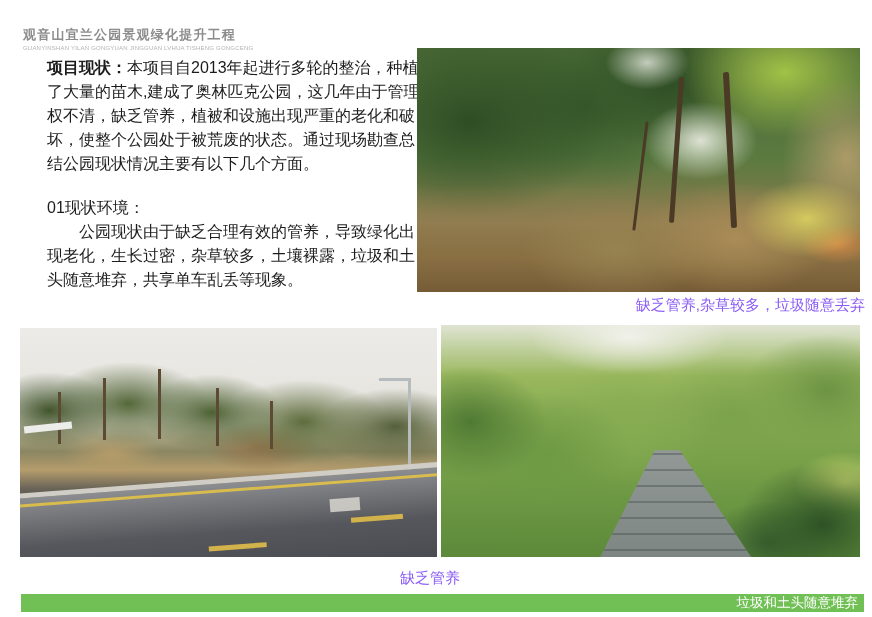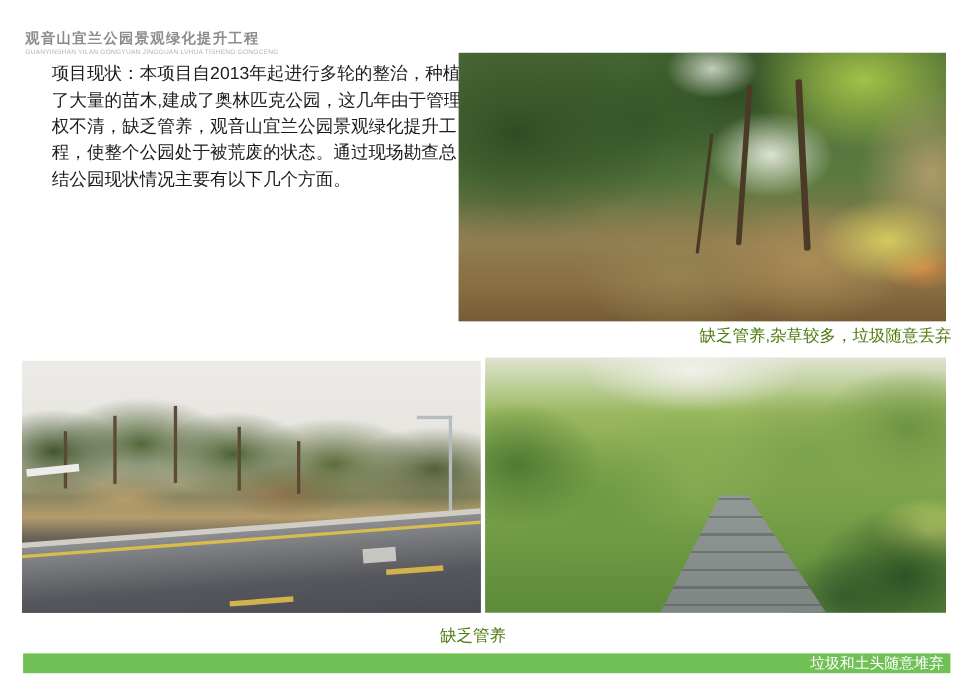--- a/index.html
+++ b/index.html
@@ -6,26 +6,26 @@
   .page{
     position:relative;width:872px;height:617px;background:#ffffff;overflow:hidden;
     font-family:"Liberation Sans","DejaVu Sans",sans-serif;color:#1f1f1f;
   }
   
   .hdr{position:absolute;left:23px;top:6px;margin-top:20px;}
   .hdr-title{font-size:13px;font-weight:700;color:#8c8c8c;letter-spacing:1.2px;}
   .hdr-sub{font-size:6px;color:#b4b4b4;letter-spacing:.2px;margin-top:1px;}
   
   .intro{position:absolute;left:47px;top:56px;width:373px;font-size:16px;line-height:24px;color:#1c1c1c;}
-  .intro .lead{font-weight:400;}
+  .intro .lead{font-weight:700;}
   .sec{position:absolute;left:47px;top:196px;width:373px;font-size:16px;line-height:24px;color:#1c1c1c;}
   .sec-b{text-indent:2em;}
   
   .photo{position:absolute;overflow:hidden;}
-  .caption{position:absolute;font-size:15px;color:#4d7c0f;text-align:right;}
+  .caption{position:absolute;font-size:15px;color:#8b5cf6;text-align:right;}
   
   .photo1{left:417px;top:48px;width:443px;height:244px;
     background:
       radial-gradient(90px 55px at 88% 70%, rgba(215,205,95,.95) 0%, rgba(215,205,95,0) 70%),
       radial-gradient(55px 30px at 95% 80%, rgba(222,140,70,.85) 0%, rgba(222,140,70,0) 70%),
       radial-gradient(140px 80px at 72% 78%, rgba(172,142,88,.92) 0%, rgba(172,142,88,0) 70%),
       radial-gradient(130px 75px at 45% 82%, rgba(152,132,82,.9) 0%, rgba(152,132,82,0) 72%),
       linear-gradient(to top, rgba(118,92,54,.95) 0%, rgba(138,112,66,.8) 14%, rgba(148,128,80,.5) 28%, rgba(150,135,90,0) 44%),
       radial-gradient(95px 120px at 97% 45%, rgba(200,165,118,.75) 0%, rgba(200,165,118,0) 68%),
       radial-gradient(150px 95px at 83% 10%, rgba(166,198,72,.95) 0%, rgba(166,198,72,0) 68%),
@@ -99,22 +99,26 @@
 </head>
 <body>
 
 <div class="page">
 
   <div class="hdr">
     <div class="hdr-title">观音山宜兰公园景观绿化提升工程</div>
     <div class="hdr-sub">GUANYINSHAN YILAN GONGYUAN JINGGUAN LVHUA TISHENG GONGCENG</div>
   </div>
 
-  <div class="intro"><span class="lead">项目现状：</span><span>本项目自2013年起进行多轮的整治，种植了大量的苗木,建成了奥林匹克公园，这几年由于管理权不清，缺乏管养，观音山宜兰公园景观绿化提升工程，使整个公园处于被荒废的状态。通过现场勘查总结公园现状情况主要有以下几个方面。</span></div>
+  <div class="intro"><span class="lead">项目现状：</span><span>本项目自2013年起进行多轮的整治，种植了大量的苗木,建成了奥林匹克公园，这几年由于管理权不清，缺乏管养，植被和设施出现严重的老化和破坏，使整个公园处于被荒废的状态。通过现场勘查总结公园现状情况主要有以下几个方面。</span></div>
 
+  <div class="sec">
+    <div class="sec-h">01现状环境：</div>
+    <div class="sec-b">公园现状由于缺乏合理有效的管养，导致绿化出现老化，生长过密，杂草较多，土壤裸露，垃圾和土头随意堆弃，共享单车乱丢等现象。</div>
+  </div>
 
   <div class="photo photo1">
     <div class="trunk p1-t1"></div>
     <div class="trunk p1-t2"></div>
     <div class="trunk p1-t3"></div>
   </div>
   <div class="caption cap1">缺乏管养,杂草较多，垃圾随意丢弃</div>
 
   <div class="photo photo2">
     <div class="p2-t1"></div>

